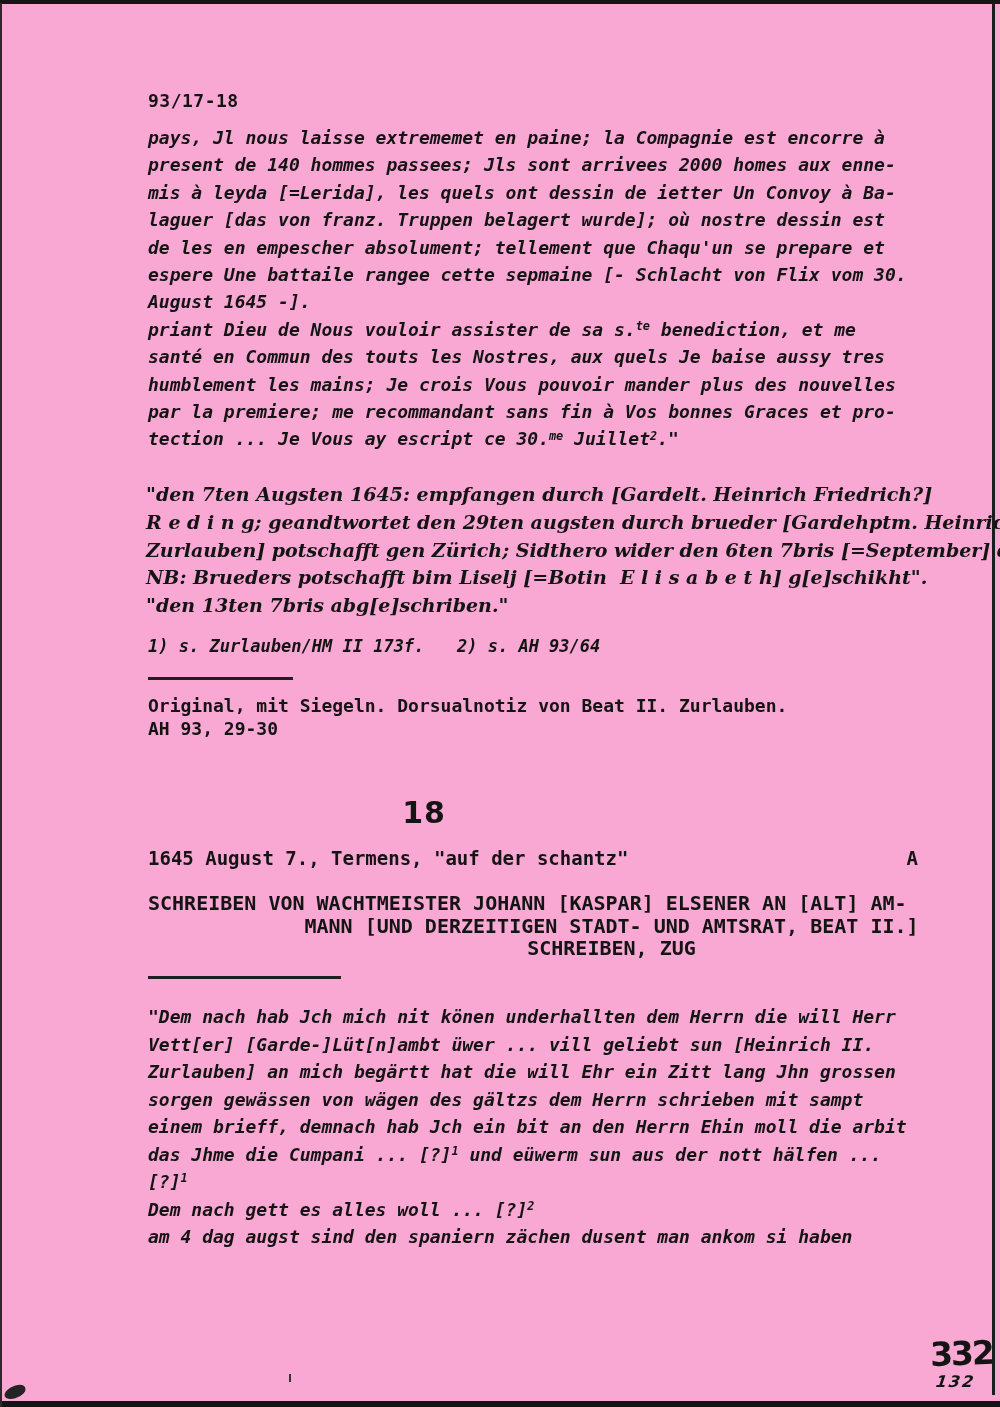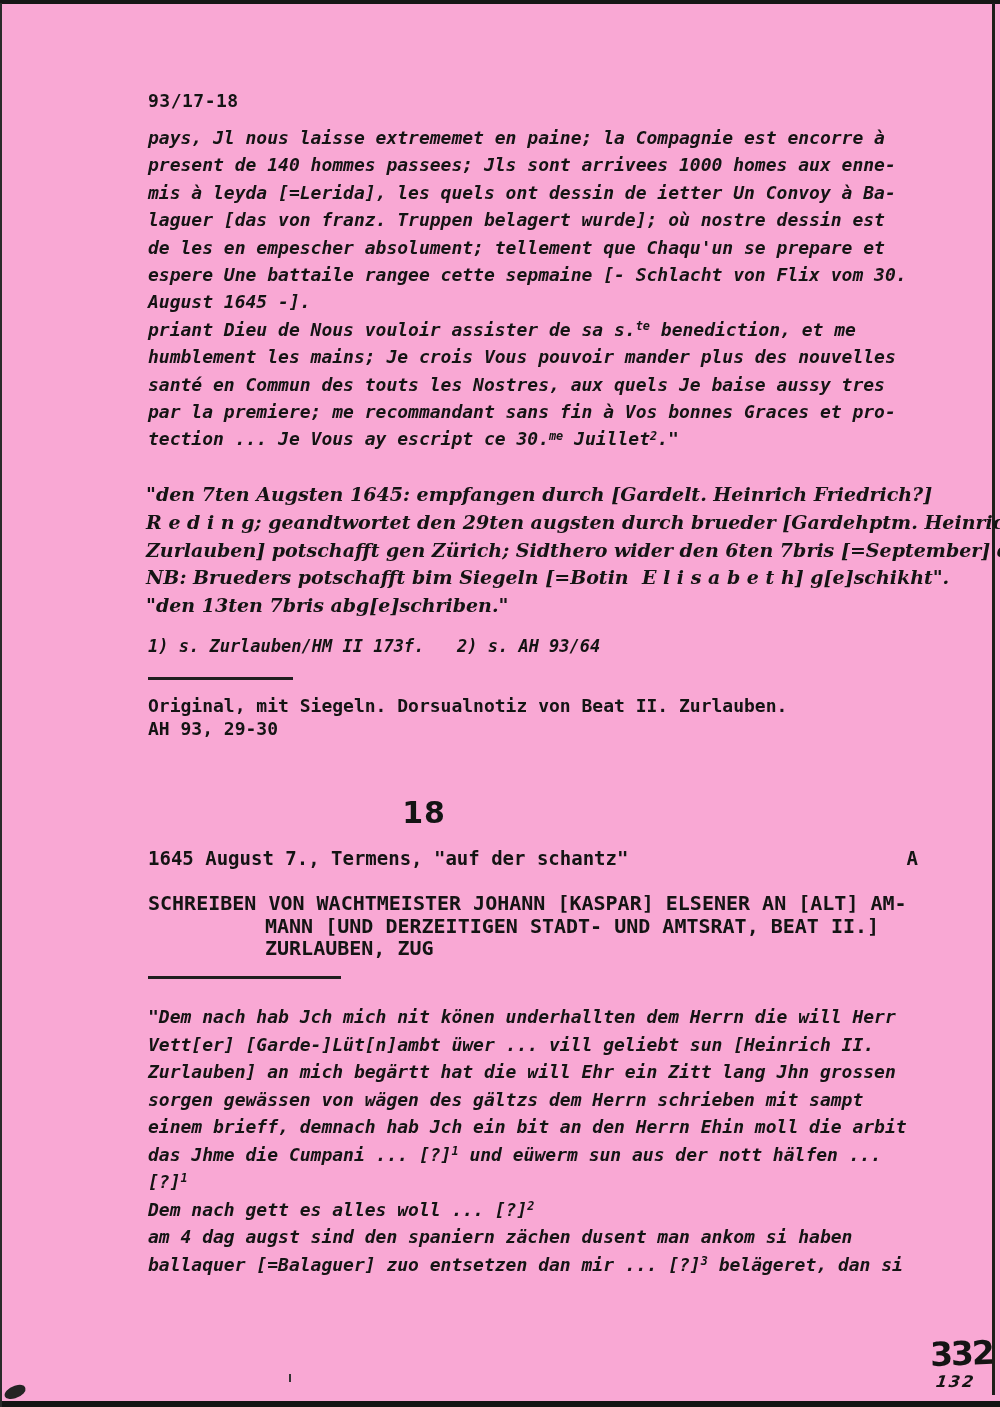--- a/index.html
+++ b/index.html
@@ -42,21 +42,21 @@
     font-weight:700;font-size:18px;line-height:22.5px;}
 
   .entry-number{position:absolute;left:0;top:795px;width:812px;padding-left:36px;box-sizing:border-box;
     text-align:center;font-family:"DejaVu Sans", sans-serif;font-weight:700;font-size:30px;letter-spacing:1px;}
 
   .dateline{position:absolute;left:148px;top:847px;width:770px;font-weight:700;font-size:19px;}
   .dateline .marker{position:absolute;right:0;top:0;}
 
   .heading-block{position:absolute;left:148px;top:892px;width:810px;
     font-weight:700;font-size:20px;line-height:22.6px;}
-  .heading-block .line:nth-child(n+2){padding-left:117px;}
+  .heading-block .line:nth-child(n+2){padding-left:117px;text-align:center;}
 
   .letter2-block{position:absolute;left:148px;top:1003px;width:810px;
     font-style:italic;font-weight:700;font-size:18px;line-height:27.5px;}
   .letter2-block b{font-weight:900;}
 
   .hand-pagenum{position:absolute;left:930px;top:1334px;width:62px;
     font-family:"DejaVu Sans", sans-serif;font-weight:900;font-size:33px;letter-spacing:-2px;
     transform:rotate(-2deg);}
   .hand-pagenum-small{position:absolute;left:936px;top:1372px;width:50px;
     font-family:"DejaVu Sans", sans-serif;font-style:italic;font-weight:700;font-size:16px;letter-spacing:2px;
@@ -71,38 +71,38 @@
   <div class="edge-bottom"></div>
   <div class="edge-left"></div>
   <div class="edge-right"></div>
   <div class="smudge"></div>
   <div class="tick"></div>
 
   <div class="page-label">93/17-18</div>
 
   <div class="letter-block">
       <div class="line">pays, Jl nous laisse extrememet en paine; la Compagnie est encorre à</div>
-      <div class="line">present de 140 hommes passees; Jls sont arrivees 1000 homes aux enne-</div>
+      <div class="line">present de 140 hommes passees; Jls sont arrivees 2000 homes aux enne-</div>
       <div class="line">mis à leyda [=Lerida], les quels ont dessin de ietter Un Convoy à Ba-</div>
       <div class="line">laguer [das von franz. Truppen belagert wurde]; où nostre dessin est</div>
       <div class="line">de les en empescher absolument; tellement que Chaqu'un se prepare et</div>
       <div class="line">espere Une battaile rangee cette sepmaine [- Schlacht von Flix vom 30.</div>
       <div class="line">August 1645 -].</div>
       <div class="line">priant Dieu de Nous vouloir assister de sa s.<sup>te</sup> benediction, et me</div>
+      <div class="line">santé en Commun des touts les Nostres, aux quels Je baise aussy tres</div>
       <div class="line">humblement les mains; Je crois Vous pouvoir mander plus des nouvelles</div>
-      <div class="line">santé en Commun des touts les Nostres, aux quels Je baise aussy tres</div>
       <div class="line">par la premiere; me recommandant sans fin à Vos bonnes Graces et pro-</div>
       <div class="line">tection ... Je Vous ay escript ce 30.<sup>me</sup> Juillet<sup>2</sup>."</div>
     </div>
 
   <div class="dorsal-block">
       <div class="line">"den 7ten Augsten 1645: empfangen durch [Gardelt. Heinrich Friedrich?]</div>
       <div class="line">R e d i n g; geandtwortet den 29ten augsten durch brueder [Gardehptm. Heinrich I.</div>
       <div class="line">Zurlauben] potschafft gen Zürich; Sidthero wider den 6ten 7bris [=September] durch</div>
-      <div class="line">NB: Brueders potschafft bim Siegeln [=Botin  E l i s a b e t h] g[e]schikht".</div>
+      <div class="line">NB: Brueders potschafft bim Liselj [=Botin  E l i s a b e t h] g[e]schikht".</div>
       <div class="line">"den 13ten 7bris abg[e]schriben."</div>
     </div>
 
   <div class="footnote fn1">1)  s. Zurlauben/HM II 173f.</div>
   <div class="footnote fn2">2)  s. AH 93/64</div>
 
   <div class="rule rule1"></div>
 
   <div class="provenance">
       <div class="line">Original, mit Siegeln. Dorsualnotiz von Beat II. Zurlauben.</div>
@@ -112,34 +112,33 @@
   <div class="entry-number">18</div>
 
   <div class="dateline">
     <span>1645 August 7., Termens, "auf der schantz"</span>
     <span class="marker">A</span>
   </div>
 
   <div class="heading-block">
       <div class="line">SCHREIBEN VON WACHTMEISTER JOHANN [KASPAR] ELSENER AN [ALT] AM-</div>
       <div class="line">MANN [UND DERZEITIGEN STADT- UND AMTSRAT, BEAT II.]</div>
-      <div class="line">ZURLAUBEN, ZUG</div>
+      <div class="line">SCHREIBEN, ZUG</div>
     </div>
 
   <div class="rule rule2"></div>
 
   <div class="letter2-block">
       <div class="line">"Dem nach hab Jch mich nit könen underhallten dem Herrn die will Herr</div>
       <div class="line">Vett[er] [Garde-]Lüt[n]ambt üwer ... vill geliebt sun [<b>Heinrich II.</b></div>
       <div class="line">Zurlauben] an mich begärtt hat die will Ehr ein Zitt lang Jhn grossen</div>
       <div class="line">sorgen gewässen von wägen des gältzs dem Herrn schrieben mit sampt</div>
       <div class="line">einem brieff, demnach hab Jch ein bit an den Herrn Ehin moll die arbit</div>
       <div class="line">das Jhme die Cumpani ... [?]<sup>1</sup> und eüwerm sun aus der nott hälfen ...</div>
       <div class="line">[?]<sup>1</sup></div>
       <div class="line">Dem nach gett es alles woll ... [?]<sup>2</sup></div>
       <div class="line">am 4 dag augst sind den spaniern zächen dusent man ankom si haben</div>
-      <div class="line">ballaquer [=Balaguer] zuo entsetzen dan mir ... [?]<sup>3</sup> belägeret, dan si</div>
     </div>
 
   <div class="hand-pagenum">332</div>
   <div class="hand-pagenum-small">132</div>
 
 </div>
 
 </body></html>

